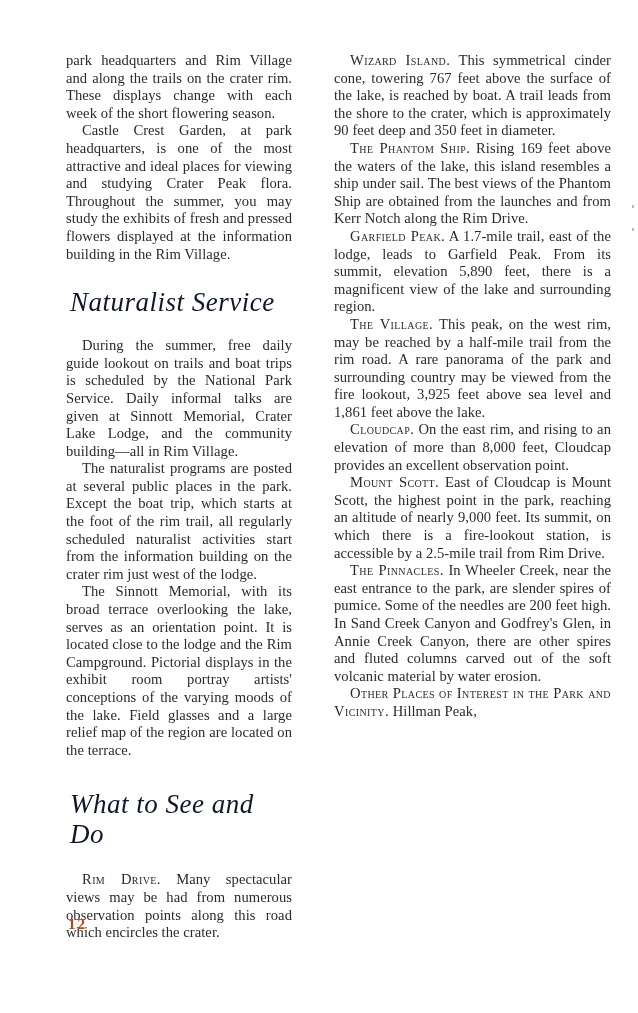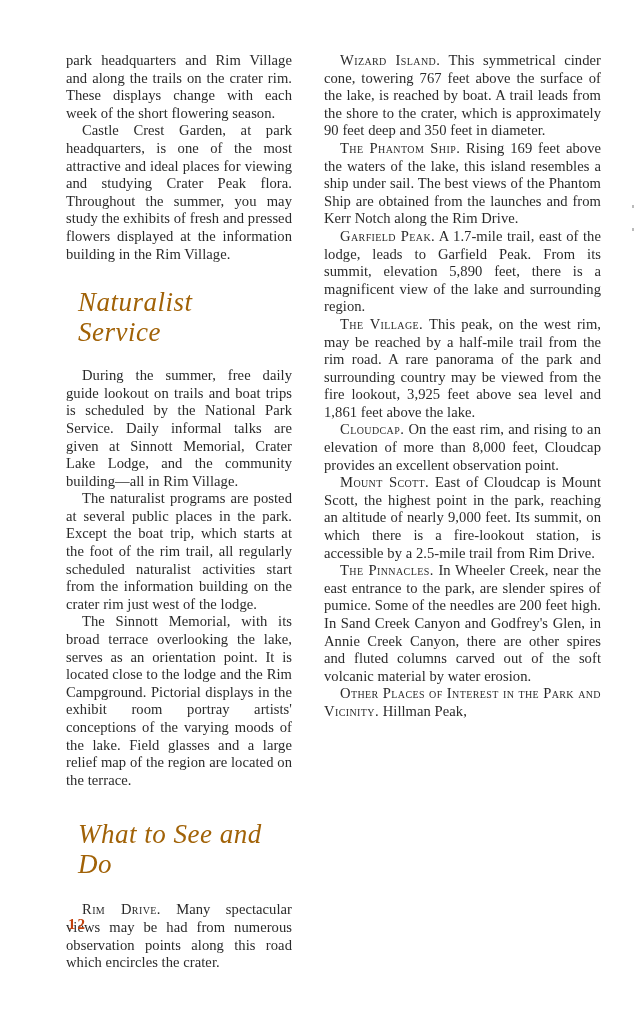--- a/index.html
+++ b/index.html
@@ -2,30 +2,30 @@
 <html><head>
 <meta charset="utf-8">
 <style>
   html, body { margin: 0; padding: 0; }
   body {
     width: 638px; height: 1013px; background: #ffffff; position: relative; overflow: hidden;
     font-family: "Liberation Serif", "DejaVu Serif", serif; color: #2a2a2a;
   }
   .col { position: absolute; top: 52px; }
   .left { left: 66px; width: 226px; }
-  .right { left: 324px; width: 277px; }
+  .right { left: 334px; width: 277px; }
   p {
     margin: 0; font-size: 14.6px; line-height: 17.6px; text-align: justify;
     text-indent: 16px; letter-spacing: 0.05px;
   }
   p.noindent { text-indent: 0; }
   .sc { font-variant: small-caps; letter-spacing: 0.4px; }
   h2 {
-    margin: 12px; font-weight: normal; font-style: italic; font-size: 27px; line-height: 30px;
-    letter-spacing: 0.5px; color: #a16207;
+    margin: 4px; font-weight: normal; font-style: italic; font-size: 27px; line-height: 30px;
+    letter-spacing: 0.5px; color: #0f172a;
   }
   .h-nat { margin-top: 24px; margin-bottom: 20px; }
   .h-what { margin-top: 30px; margin-bottom: 22px; }
   .pagenum {
     position: absolute; left: 68px; top: 916px; font-size: 15px; font-weight: bold; letter-spacing: 2px; color: #c2410c;
   }
   .edge-mark { position: absolute; width: 2px; background: #bbb; }
 </style>
 </head>
 <body>

